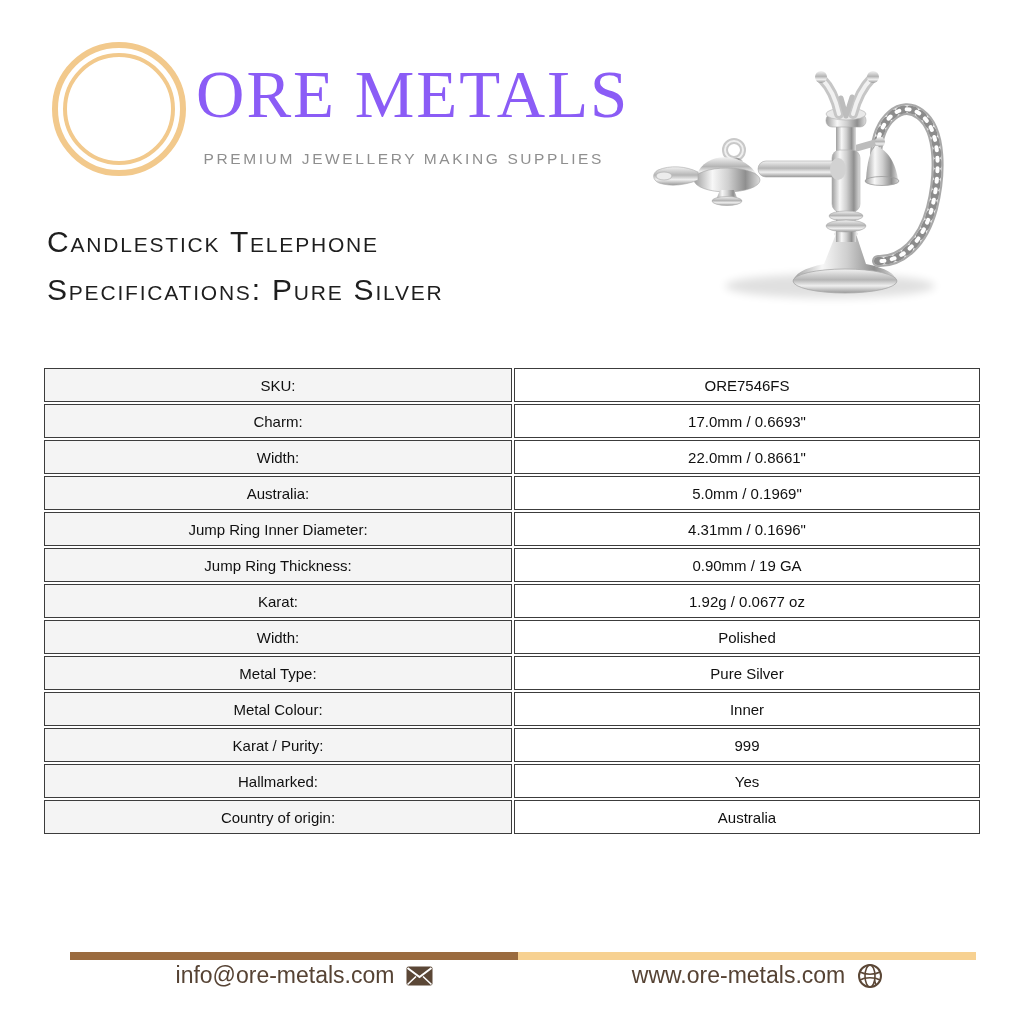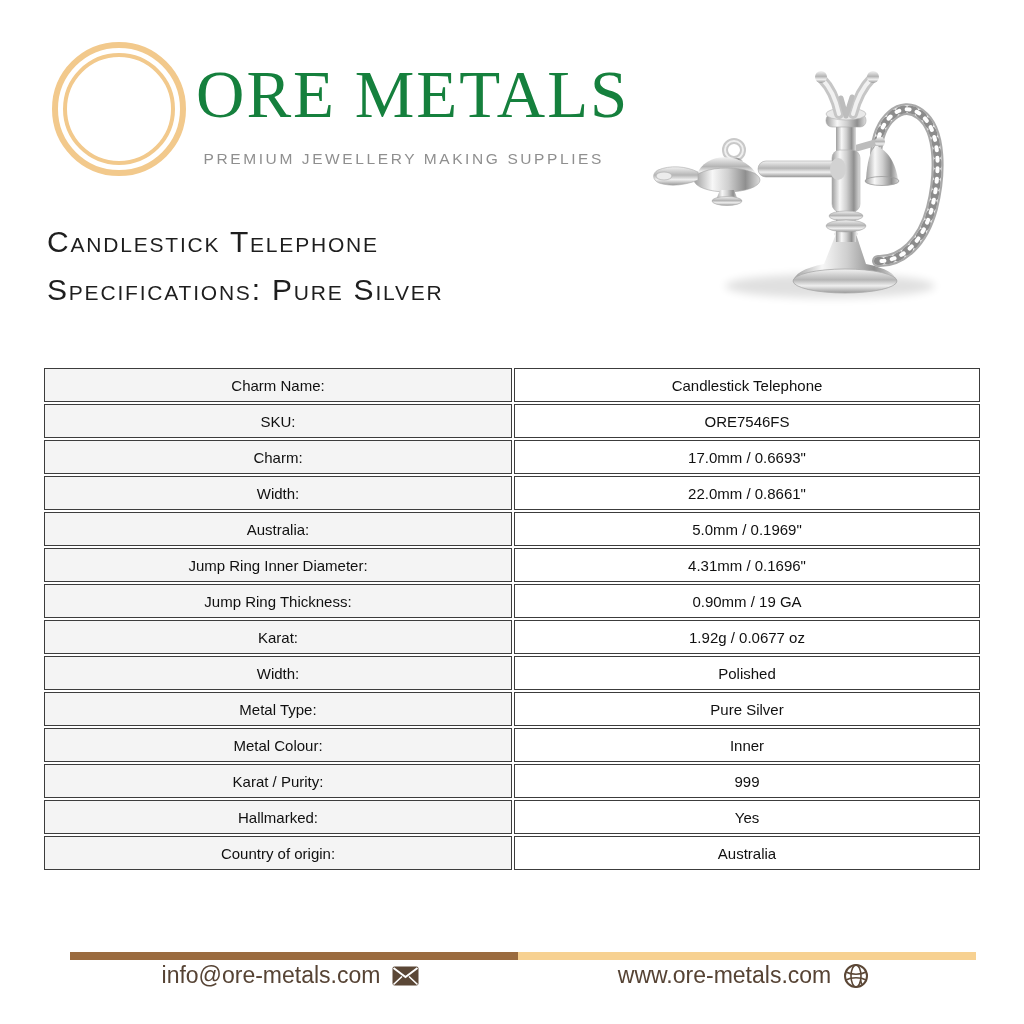--- a/index.html
+++ b/index.html
@@ -26,21 +26,21 @@
     border-radius: 50%;
   }
   .brand-block {
     position: absolute; left: 196px; top: 58px; width: 408px;
     text-align: left;
   }
   .brand-name {
     font-family: "Liberation Serif", serif;
     font-size: 67px;
     letter-spacing: 2px;
-    color: #15803d;
+    color: #8b5cf6;
     line-height: 1.1;
     white-space: nowrap;
   }
   .brand-tagline {
     font-size: 15.5px;
     letter-spacing: 2.6px;
     color: #8F8F8F;
     margin-top: 18px;
     text-align: right;
     white-space: nowrap;
@@ -81,21 +81,21 @@
     padding: 0 8px;
   }
   .spec-table td.label { width: 468px; background: #F4F4F4; }
   .spec-table td.value { background: #FFFFFF; }
 
   
   .footer-bar { position: absolute; top: 952px; left: 70px; width: 906px; height: 8px; display: flex; }
   .footer-bar .seg-left  { width: 448px; height: 8px; background: #9A6B3F; }
   .footer-bar .seg-right { width: 458px; height: 8px; background: #F7D191; }
   .footer-row {
-    position: absolute; top: 962px; left: 64px; width: 906px;
+    position: absolute; top: 962px; left: 78px; width: 906px;
     display: flex;
   }
   .footer-cell {
     width: 50%;
     display: flex; align-items: center; justify-content: center;
     gap: 12px;
     font-size: 23px;
     color: #564334;
   }
   .footer-cell .ficon { display: inline-flex; align-items: center; }
@@ -194,24 +194,20 @@
     </svg>
   </div>
 
   <div class="page-title">
     <div>Candlestick Telephone</div>
     <div>Specifications: Pure Silver</div>
   </div>
 
   <table class="spec-table">
     <tbody>
-        <tr>
-          <td class="label">Charm Name:</td>
-          <td class="value">Candlestick Telephone</td>
-        </tr>
         <tr>
           <td class="label">SKU:</td>
           <td class="value">ORE7546FS</td>
         </tr>
         <tr>
           <td class="label">Charm:</td>
           <td class="value">17.0mm / 0.6693"</td>
         </tr>
         <tr>
           <td class="label">Width:</td>

